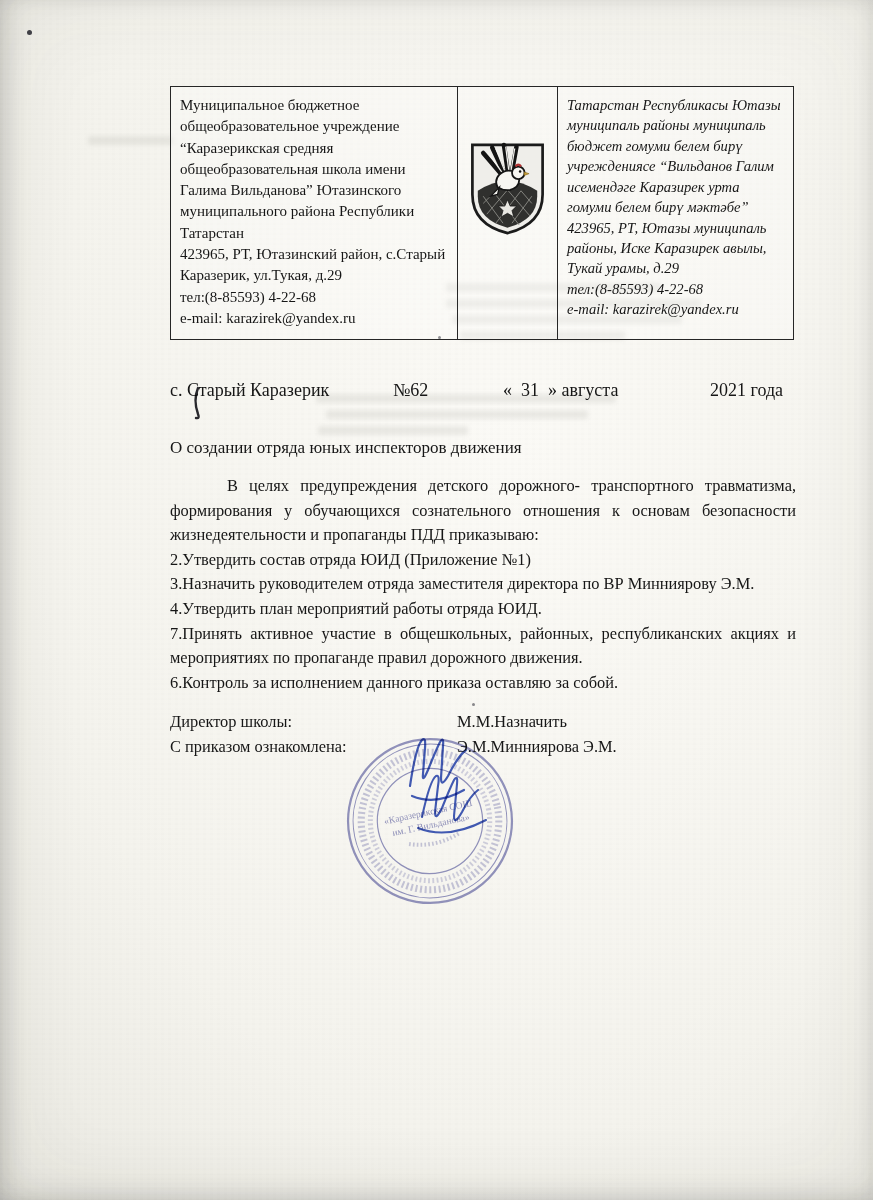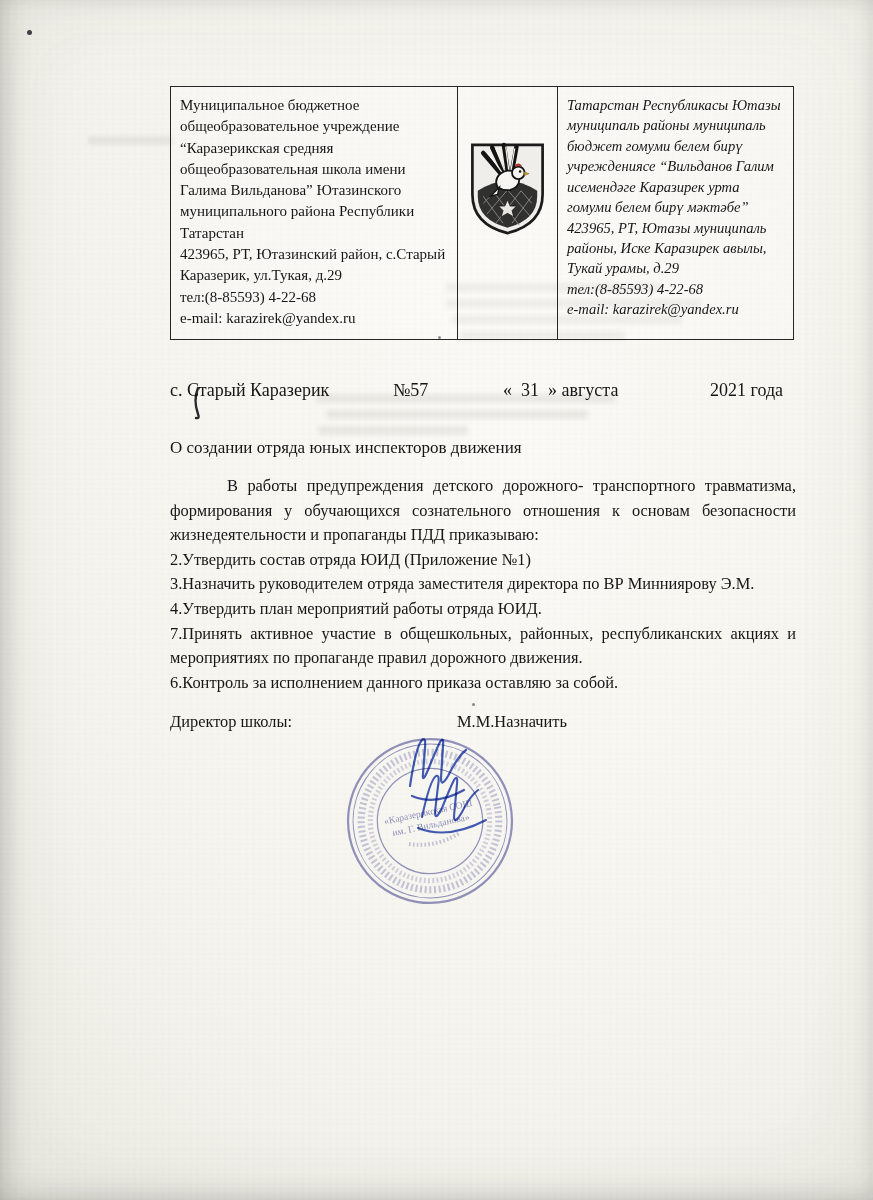--- a/index.html
+++ b/index.html
@@ -114,43 +114,47 @@
     <div class="lh-cell lh-right">
       <p>Татарстан Республикасы Ютазы муниципаль районы муниципаль бюджет гомуми  белем бирү учреждениясе “Вильданов Галим исемендәге Каразирек урта гомуми белем бирү мәктәбе”</p>
       <p>423965, РТ, Ютазы муниципаль районы, Иске Каразирек авылы, Тукай урамы, д.29</p>
       <p>тел:(8-85593) 4-22-68</p>
       <p>e-mail: karazirek@yandex.ru</p>
     </div>
   </div>
 
   <div class="meta-row">
     <span class="m-place">с. Старый Каразерик</span>
-    <span class="m-number">№57</span>
+    <span class="m-number">№62</span>
     <span class="m-date">«  31  » августа</span>
     <span class="m-year">2021 года</span>
   </div>
 
   <svg class="ink" style="left:190px;top:386px;" width="16" height="36" viewBox="0 0 16 36">
     <path d="M8 2 Q3 14 8 28 Q10 33 6 32" stroke="#2a2a30" stroke-width="2.4" fill="none" stroke-linecap="round"></path>
   </svg>
 
   <div class="doc-title">О создании отряда юных инспекторов движения</div>
 
   <div class="doc-body">
-    <p class="intro">В работы предупреждения детского дорожного- транспортного травматизма, формирования у  обучающихся сознательного отношения к основам безопасности жизнедеятельности и пропаганды ПДД приказываю:</p>
+    <p class="intro">В целях предупреждения детского дорожного- транспортного травматизма, формирования у  обучающихся сознательного отношения к основам безопасности жизнедеятельности и пропаганды ПДД приказываю:</p>
     <p>2.Утвердить состав отряда ЮИД (Приложение №1)</p>
     <p>3.Назначить руководителем отряда заместителя директора по ВР Минниярову Э.М.</p>
     <p>4.Утвердить план мероприятий работы отряда ЮИД.</p>
     <p>7.Принять активное участие в общешкольных, районных, республиканских акциях и мероприятиях по пропаганде правил дорожного движения.</p>
     <p>6.Контроль  за исполнением данного приказа оставляю за собой.</p>
 
     <div class="sig-block">
       <div class="sig-row">
         <span class="sig-role">Директор школы:</span>
         <span class="sig-name">М.М.Назначить</span>
+      </div>
+      <div class="sig-row">
+        <span class="sig-role">С приказом ознакомлена:</span>
+        <span class="sig-name">Э.М.Минниярова Э.М.</span>
       </div>
     </div>
   </div>
 
   <svg class="stamp" viewBox="0 0 170 170">
     <g fill="none" stroke="#8284bb">
       <circle cx="85" cy="85" r="81" stroke-width="2.2"></circle>
       <circle cx="85" cy="85" r="76" stroke-width="1"></circle>
       <circle cx="85" cy="85" r="52" stroke-width="1.2"></circle>
       <circle cx="85" cy="85" r="68" stroke-width="7" stroke-dasharray="2 2.6" opacity="0.5"></circle>

